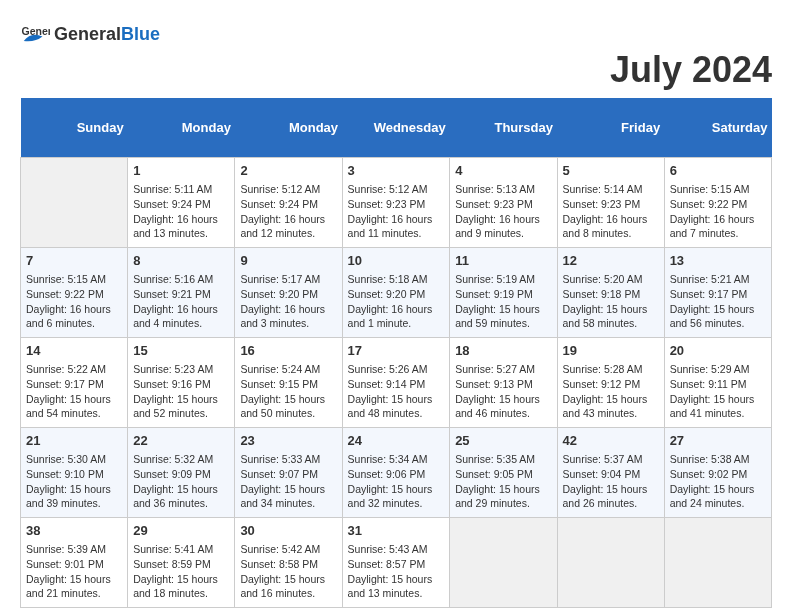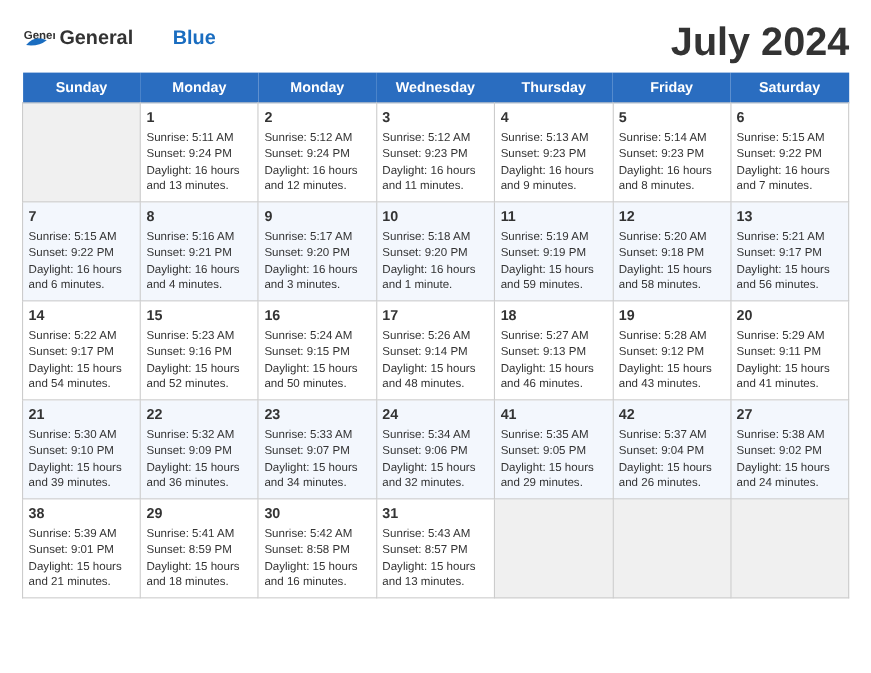--- a/index.html
+++ b/index.html
@@ -22,49 +22,49 @@
       gap: 4px;
     }
     .logo-text {
       font-size: 18px;
       font-weight: bold;
       color: #333;
       line-height: 1.1;
     }
     .logo-text span {
       color: #1a6dc0;
-      margin-left: 36px;
     }
     .logo-icon {
       width: 30px;
       height: 30px;
     }
     .title-block {
       text-align: left;
+      margin-top: 32px;
     }
     .month-title {
       font-size: 36px;
       font-weight: bold;
       color: #333;
       line-height: 1;
     }
     .location {
       font-size: 16px;
       color: #555;
     }
     table {
       width: 100%;
       border-collapse: collapse;
       font-size: 11px;
     }
     thead tr th {
       background-color: #2a6dc0;
       color: #fff;
-      padding: 6px 4px;
-      text-align: center;
+      padding: 22px 4px;
+      text-align: right;
       font-size: 13px;
       font-weight: bold;
     }
     tbody tr td {
       border: 1px solid #ccc;
       vertical-align: top;
       padding: 4px 5px;
       height: 90px;
       width: 108px;
       color: #333;
@@ -222,21 +222,21 @@
         </td>
         <td>
           <span class="day-num">23</span>
           <div class="day-info">Sunrise: 5:33 AM<br>Sunset: 9:07 PM<br>Daylight: 15 hours and 34 minutes.</div>
         </td>
         <td>
           <span class="day-num">24</span>
           <div class="day-info">Sunrise: 5:34 AM<br>Sunset: 9:06 PM<br>Daylight: 15 hours and 32 minutes.</div>
         </td>
         <td>
-          <span class="day-num">41</span>
+          <span class="day-num">25</span>
           <div class="day-info">Sunrise: 5:35 AM<br>Sunset: 9:05 PM<br>Daylight: 15 hours and 29 minutes.</div>
         </td>
         <td>
           <span class="day-num">42</span>
           <div class="day-info">Sunrise: 5:37 AM<br>Sunset: 9:04 PM<br>Daylight: 15 hours and 26 minutes.</div>
         </td>
         <td>
           <span class="day-num">27</span>
           <div class="day-info">Sunrise: 5:38 AM<br>Sunset: 9:02 PM<br>Daylight: 15 hours and 24 minutes.</div>
         </td>

